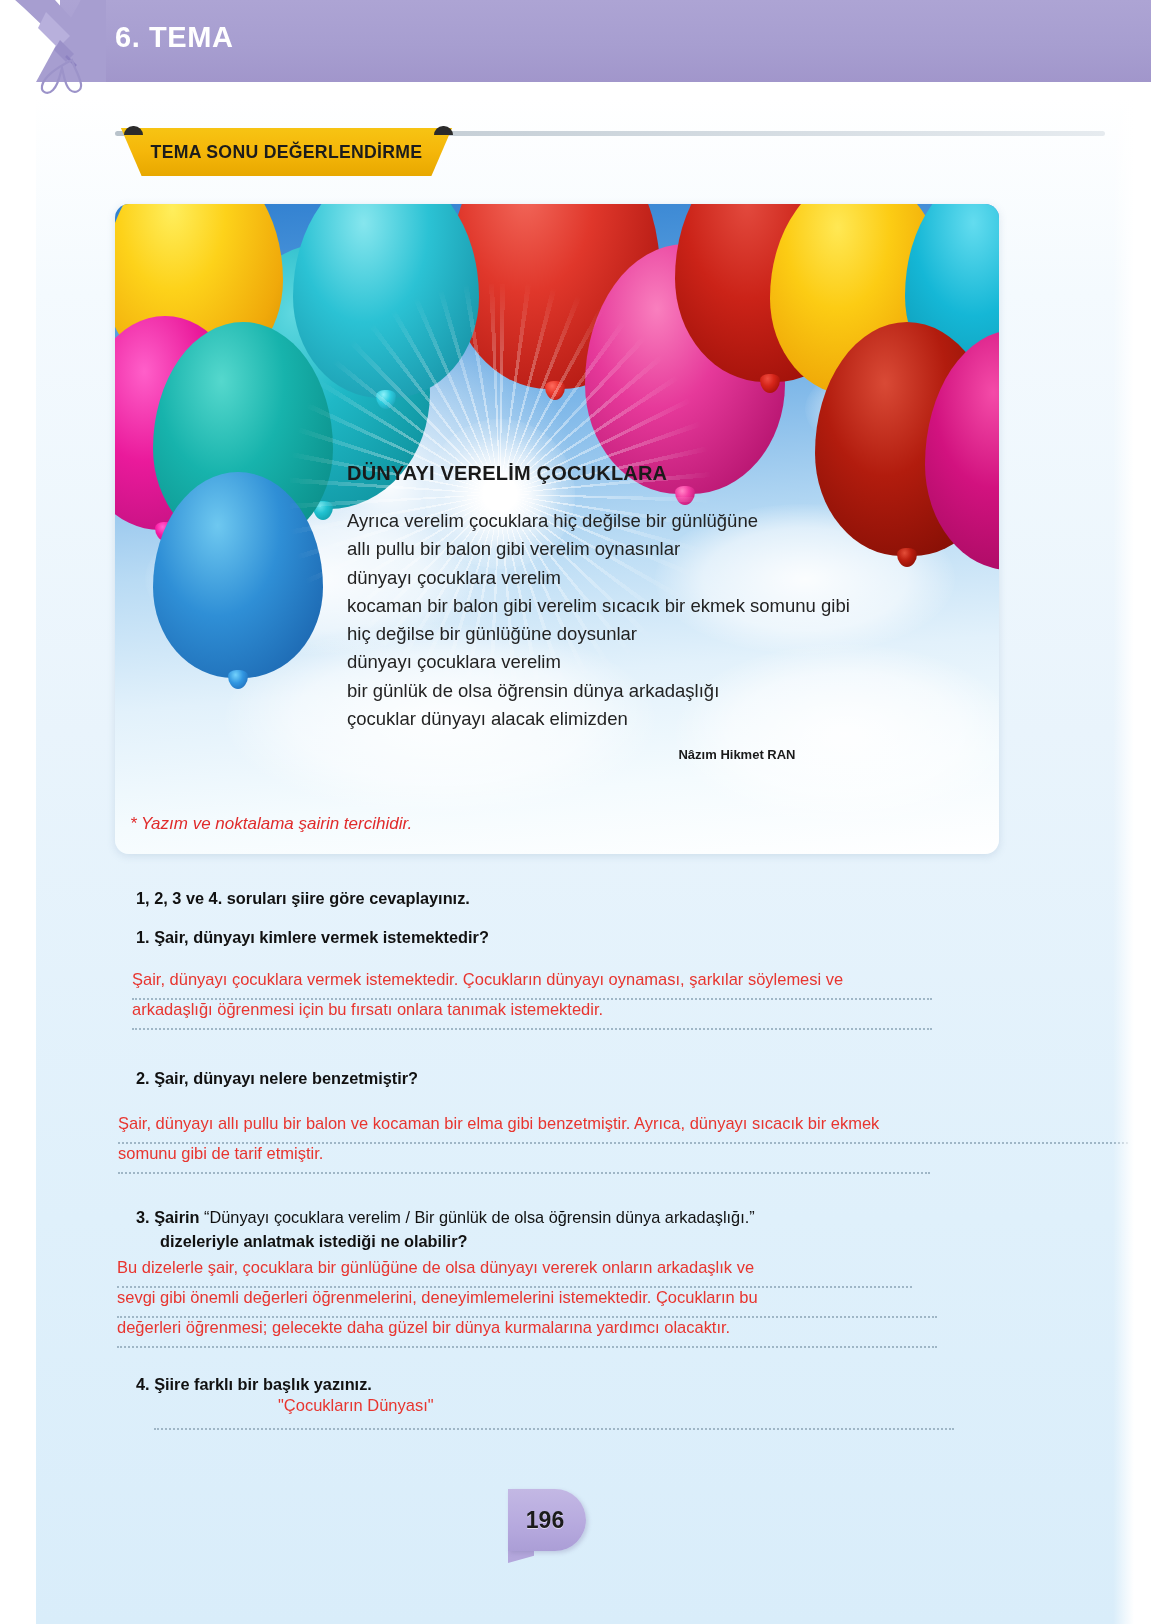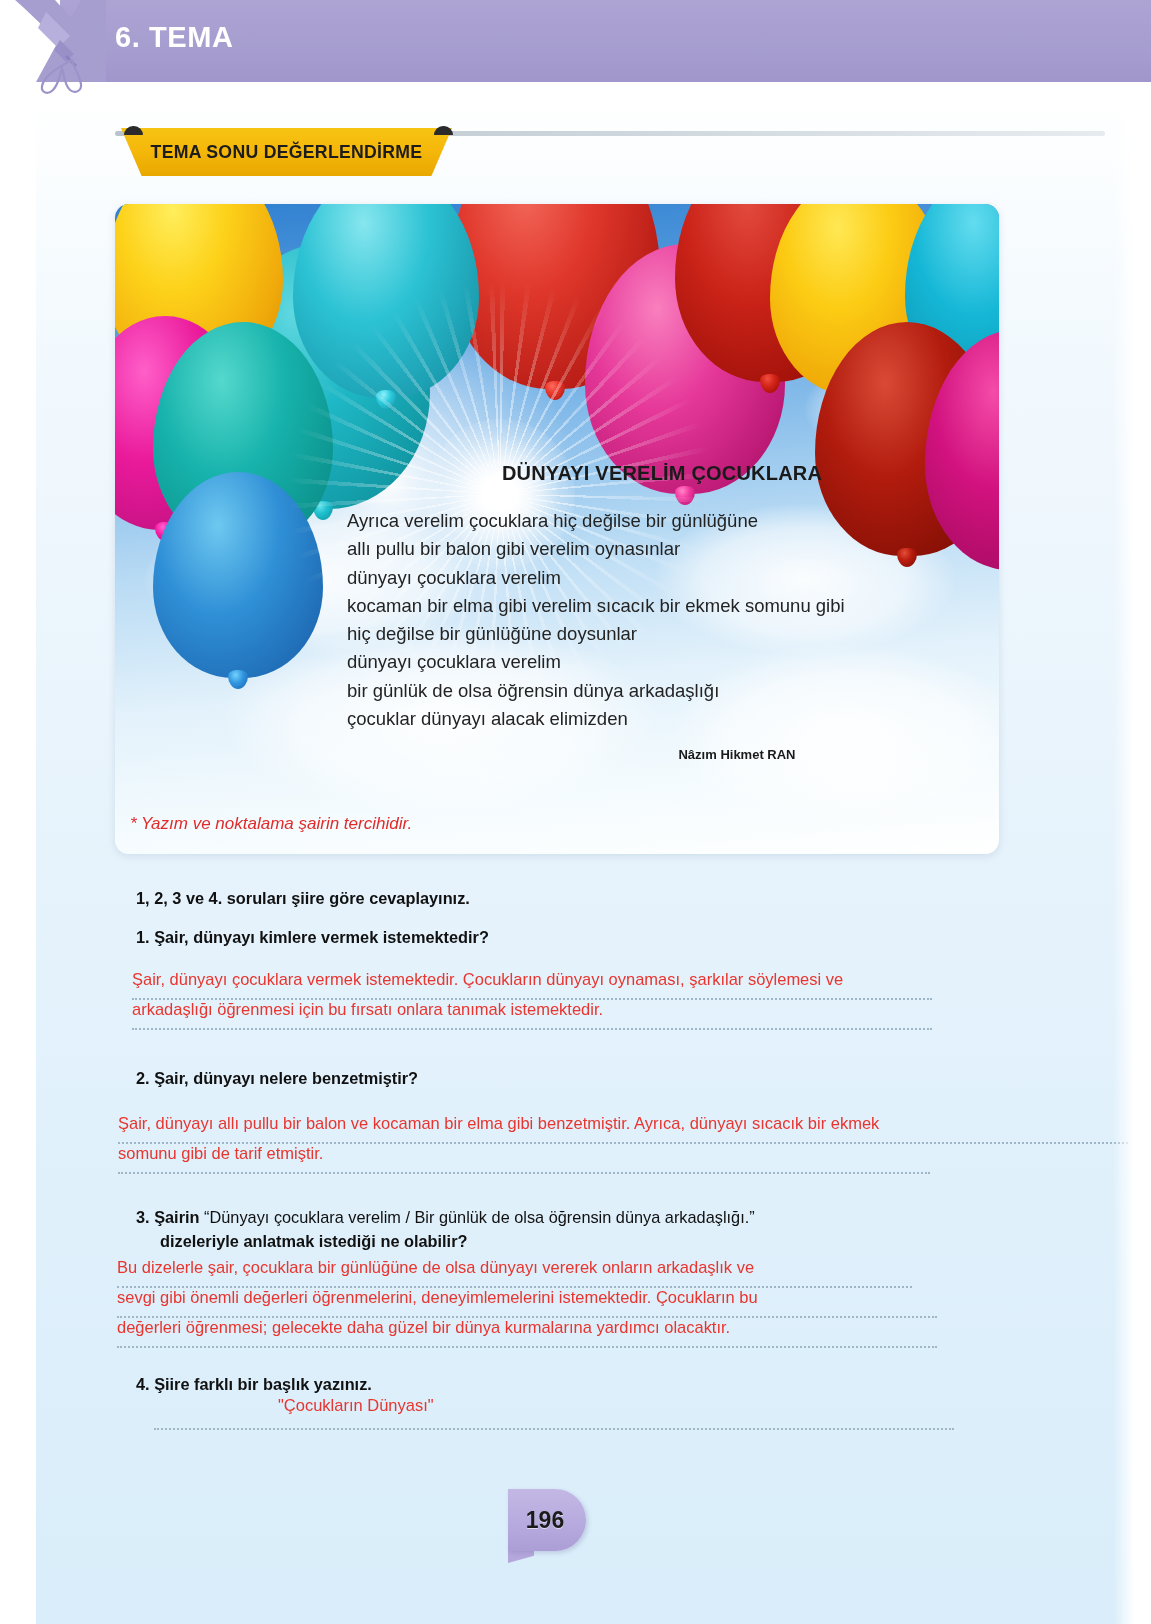--- a/index.html
+++ b/index.html
@@ -172,21 +172,20 @@
   .poem-text-area {
     position: absolute;
     left: 232px; top: 258px;
     width: 630px;
     z-index: 4;
   }
   .poem-title {
     font-size: 20px;
     font-weight: bold;
     color: #1a1a1a;
-    text-align: center;
     margin: 0 0 22px 0;
     letter-spacing: 0.2px;
   }
   .poem-line {
     font-size: 18.5px;
     color: #232323;
     line-height: 28.3px;
     white-space: nowrap;
   }
   .poem-author {
@@ -341,21 +340,21 @@
               background: radial-gradient(ellipse at 38% 26%, #f44ba8 0%, #d2127f 38%, #a60b61 80%, #810848 100%);"></div>
 
   <div class="burst"></div>
   <div class="burst-core"></div>
 
   <div class="poem-text-area">
     <div class="poem-title">DÜNYAYI VERELİM ÇOCUKLARA</div>
     <div class="poem-line">Ayrıca verelim çocuklara hiç değilse bir günlüğüne</div>
     <div class="poem-line">allı pullu bir balon gibi verelim oynasınlar</div>
     <div class="poem-line">dünyayı çocuklara verelim</div>
-    <div class="poem-line">kocaman bir elma gibi verelim sıcacık bir ekmek somunu gibi</div>
+    <div class="poem-line">kocaman bir balon gibi verelim sıcacık bir ekmek somunu gibi</div>
     <div class="poem-line">hiç değilse bir günlüğüne doysunlar</div>
     <div class="poem-line">dünyayı çocuklara verelim</div>
     <div class="poem-line">bir günlük de olsa öğrensin dünya arkadaşlığı</div>
     <div class="poem-line">çocuklar dünyayı alacak elimizden</div>
     <div class="poem-author">Nâzım Hikmet RAN</div>
   </div>
 </div>
 
 <div class="poem-note">* Yazım ve noktalama şairin tercihidir.</div>
 

